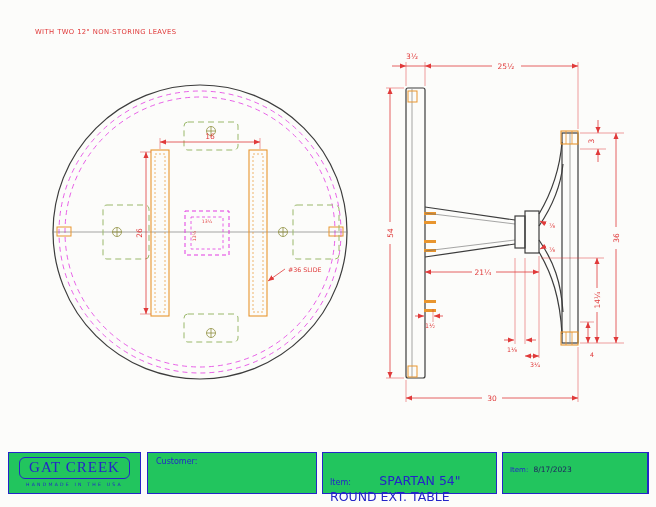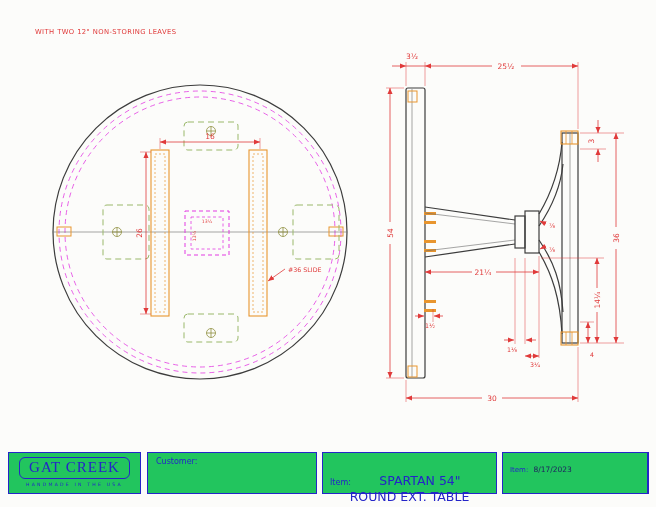--- a/index.html
+++ b/index.html
@@ -30,21 +30,21 @@
   .logo-inner{margin:4px 10px 0;border:1.2px solid #2525c8;border-radius:6px;padding:1px 2px 2px;}
   .logo-name{font-family:"Liberation Serif","DejaVu Serif",serif;font-size:15px;
              letter-spacing:1px;color:#2525c8;white-space:nowrap;}
   .logo-tagline{font-size:4.6px;letter-spacing:2.2px;margin-top:3px;color:#2525c8;}
   .customer-box{left:147px;width:170px;}
   .lbl{font-size:8px;color:#2525c8;}
   .customer-box .lbl{display:block;padding:4px 8px;}
   .item-box{left:322px;width:175px;padding:20px 7px;}
   .item-row1{display:flex;align-items:baseline;}
   .item-line1{flex:1;text-align:center;font-size:12.5px;color:#2424c8;}
-  .item-line2{text-align:center;font-size:12.5px;color:#2424c8;margin-top:1px;}
+  .item-line2{text-align:left;font-size:12.5px;color:#2424c8;margin-top:1px;}
   .meta-box{left:502px;width:147px;display:flex;flex-direction:column;}
   .meta-top{display:flex;align-items:baseline;padding:3px 8px 2px;border-bottom:1.4px solid #2525c8;}
   .item-number{flex:1;text-align:center;font-size:11.5px;color:#15153a;}
   .meta-bottom{flex:1;display:flex;}
   .meta-date{flex:1.1;border-right:1.4px solid #2525c8;padding:4px 4px 0 7px;white-space:nowrap;}
   .meta-drawn{flex:1;padding:4px 4px 0 6px;white-space:nowrap;}
   .meta-date .lbl,.meta-drawn .lbl{font-size:7px;}
   .meta-date .val{font-size:7.5px;color:#202060;}
   .drc{font-family:"DejaVu Serif","Liberation Serif",serif;font-style:italic;
        font-size:9px;color:#404070;}

